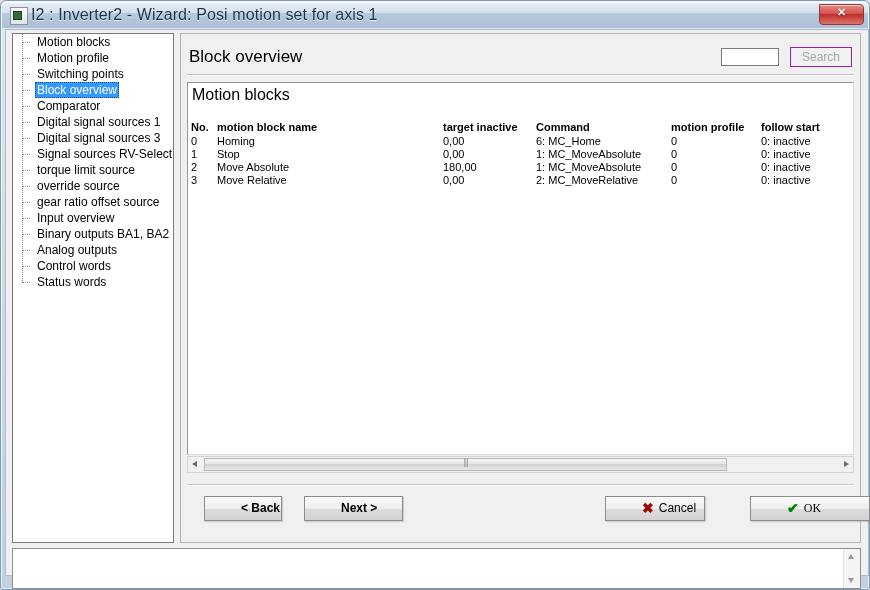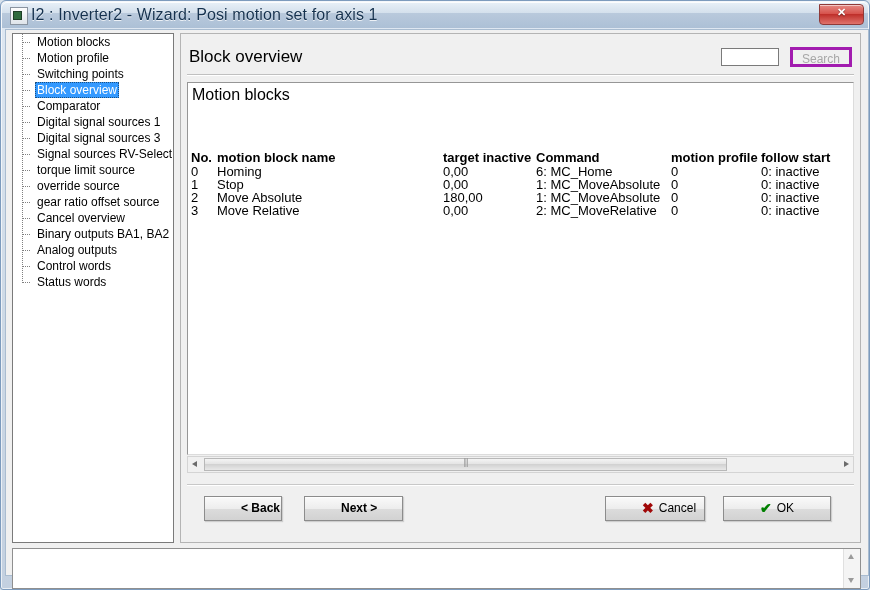--- a/index.html
+++ b/index.html
@@ -148,21 +148,21 @@
     background: #ffffff;
     font-family: "Liberation Sans", sans-serif;
     font-size: 11px;
     padding: 0 3px;
     outline: none;
   }
   #search-button {
     position: absolute; right: 8px; top: 13px;
     width: 62px; height: 20px;
     box-sizing: border-box;
-    border: 3px solid #a21caf;
+    border: 1px solid #a21caf;
     background: #f0f0f0;
     color: #a8a8a8;
     font-family: "Liberation Sans", sans-serif;
     font-size: 12px;
     text-align: center;
     line-height: 18px;
     cursor: default;
   }
   #title-rule {
     position: absolute; left: 6px; right: 6px; top: 40px;
@@ -182,23 +182,22 @@
     border-right-color: #dcdcdc;
     border-bottom-color: #dcdcdc;
     overflow: hidden;
   }
   #group-title {
     position: absolute; left: 4px; top: 3px;
     font-size: 16px; color: #000;
   }
   #grid {
     position: absolute; left: 0; top: 38px; right: 4px;
-    font-size: 13px;
+    font-size: 11px;
     color: #000;
-    margin-top: 30px;
   }
   .grid-row {
     position: relative;
     height: 13px;
     line-height: 13px;
     white-space: nowrap;
   }
   .grid-row.header { font-weight: bold; margin-bottom: 1px; }
   .cell { position: absolute; top: 0; }
   .c-no      { left: 3px; }
@@ -268,21 +267,21 @@
     color: #000000;
     text-align: left;
     line-height: 23px;
     cursor: default;
     box-shadow: inset 0 1px 0 rgba(255,255,255,.8), 1px 1px 1px rgba(0,0,0,.14);
     padding-left: 36px;
   }
   #btn-back   { left: 23px;  top: 462px; width: 78px; }
   #btn-next   { left: 123px; top: 462px; width: 99px; }
   #btn-cancel { left: 424px; top: 462px; width: 100px; font-weight: normal; }
-  #btn-ok     { left: 542px; top: 462px; width: 108px; font-weight: normal; }
+  #btn-ok     { left: 569px; top: 462px; width: 120px; font-weight: normal; font-family: Liberation Serif, serif; }
   .btn-ico {
     display: inline-block;
     font-size: 14px;
     font-weight: bold;
     vertical-align: -1px;
     margin-right: 5px;
   }
   .ico-cancel { color: #a00808; }
   .ico-ok { color: #008000; }
 
@@ -336,21 +335,21 @@
         <div class="tree-item"><span class="tree-label">Motion profile</span></div>
         <div class="tree-item"><span class="tree-label">Switching points</span></div>
         <div class="tree-item selected"><span class="tree-label">Block overview</span></div>
         <div class="tree-item"><span class="tree-label">Comparator</span></div>
         <div class="tree-item"><span class="tree-label">Digital signal sources 1</span></div>
         <div class="tree-item"><span class="tree-label">Digital signal sources 3</span></div>
         <div class="tree-item"><span class="tree-label">Signal sources RV-Select</span></div>
         <div class="tree-item"><span class="tree-label">torque limit source</span></div>
         <div class="tree-item"><span class="tree-label">override source</span></div>
         <div class="tree-item"><span class="tree-label">gear ratio offset source</span></div>
-        <div class="tree-item"><span class="tree-label">Cancel overview</span></div>
+        <div class="tree-item"><span class="tree-label">Input overview</span></div>
         <div class="tree-item"><span class="tree-label">Binary outputs BA1, BA2</span></div>
         <div class="tree-item"><span class="tree-label">Analog outputs</span></div>
         <div class="tree-item"><span class="tree-label">Control words</span></div>
         <div class="tree-item last"><span class="tree-label">Status words</span></div>
       </div>
 
     <div id="main">
 
       <div id="page-title">Block overview</div>
 

